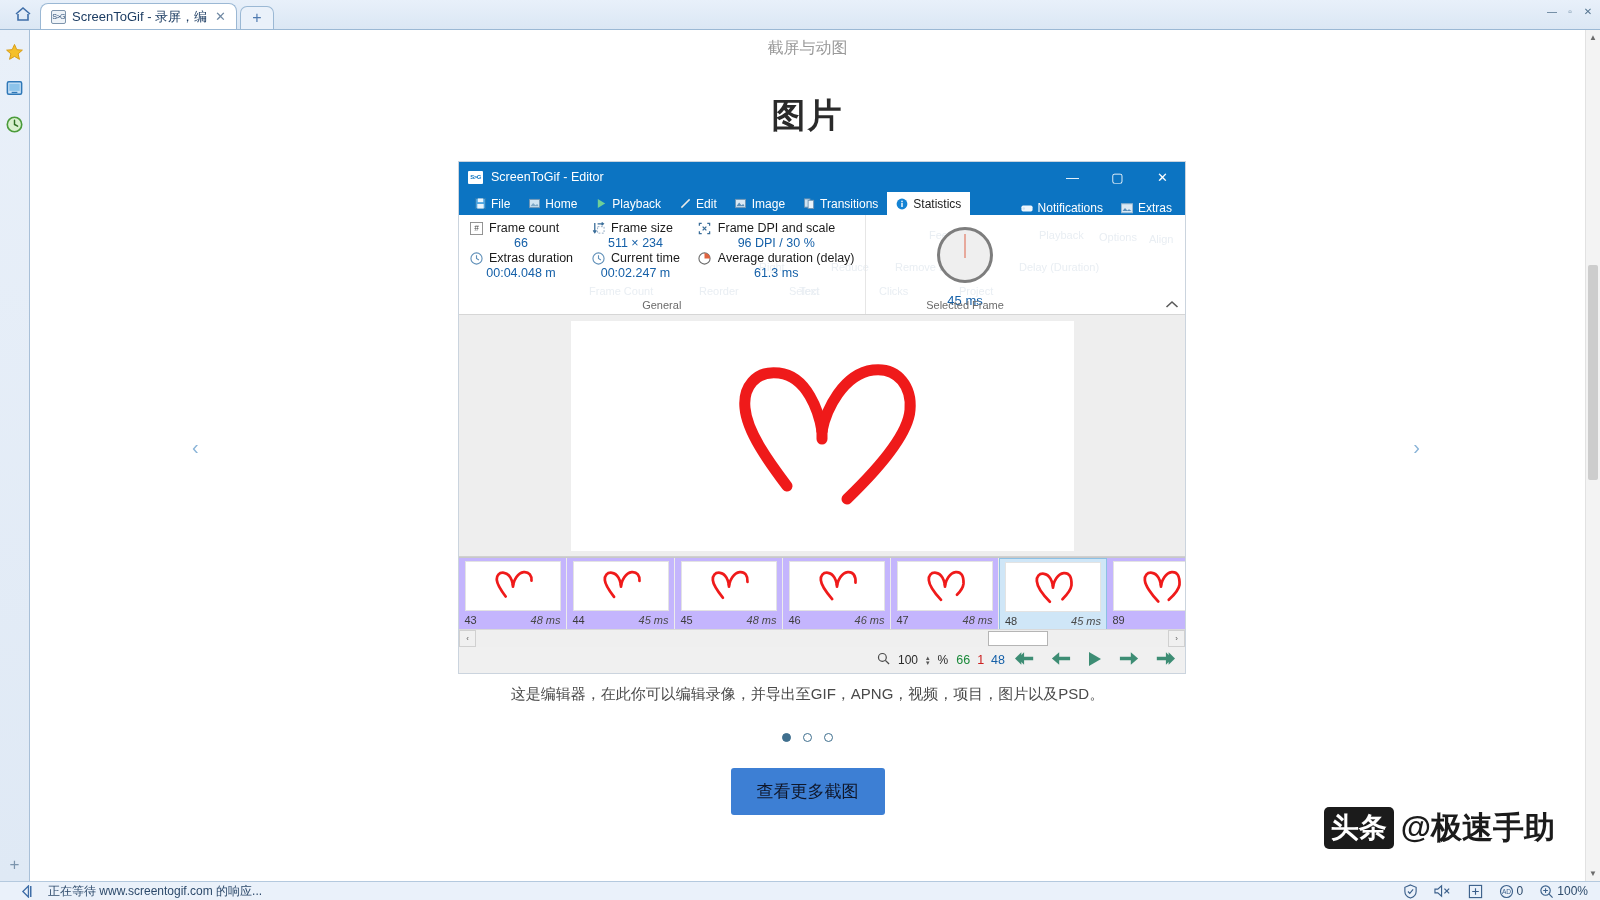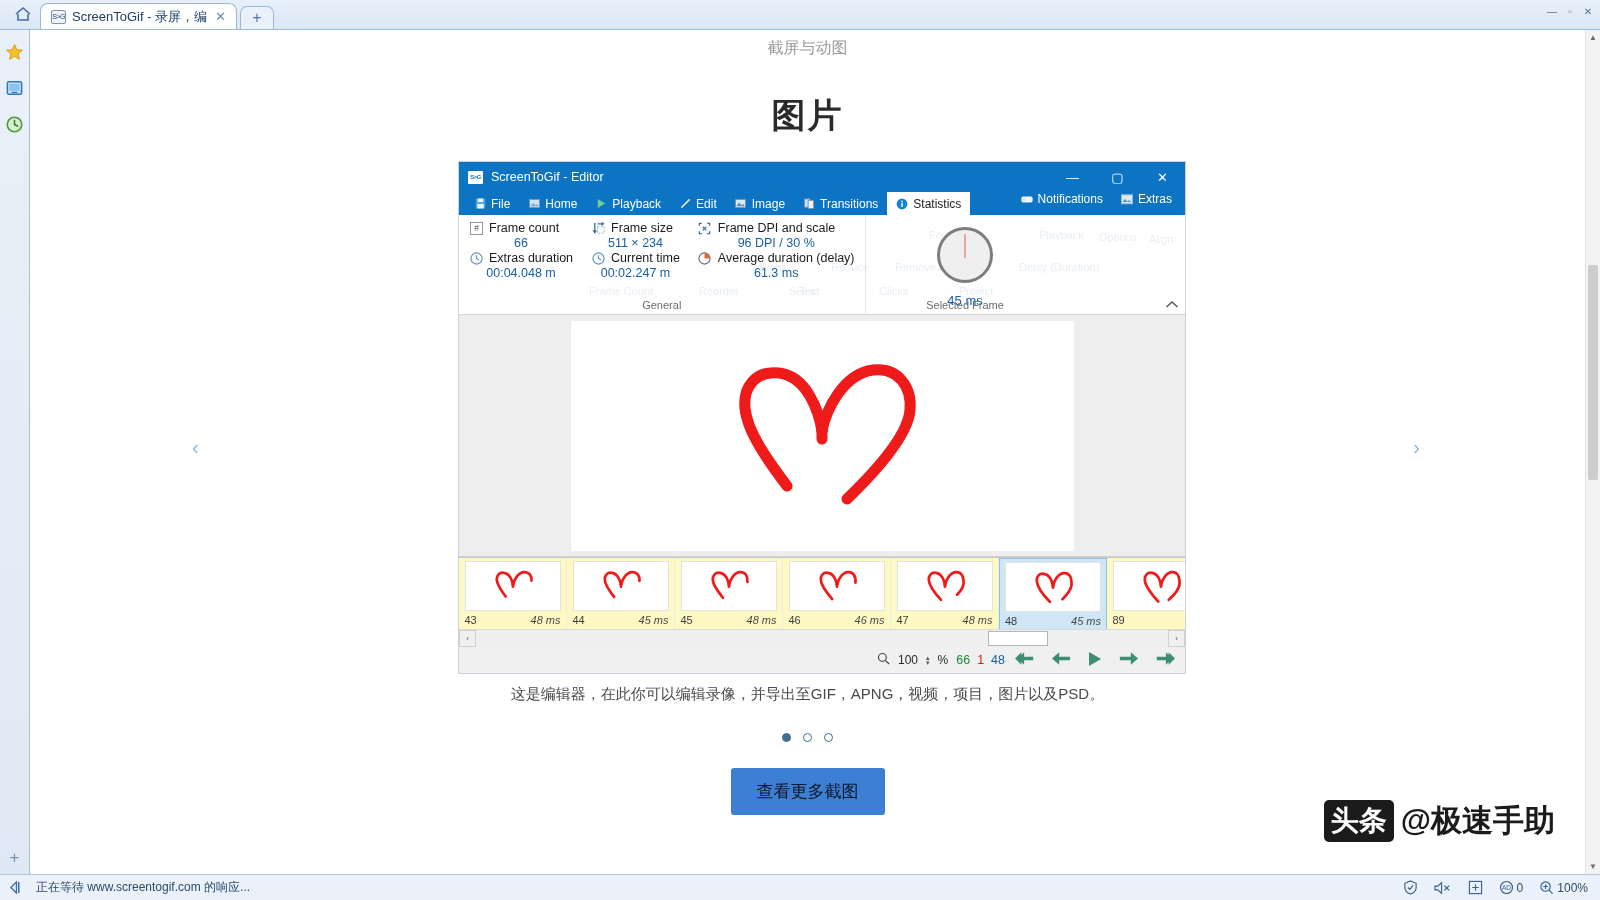--- a/index.html
+++ b/index.html
@@ -202,21 +202,21 @@
     color: #ffffff;
     white-space: nowrap;
   }
   .rtab.active {
     background: #ffffff;
     color: #1b1b1b;
   }
   .rtab .ri { width: 12px; height: 12px; display:flex; align-items:center; justify-content:center; flex:none; }
   #stg-ribbon-tabs .right-group {
     position: absolute; right: 4px; top: 0; bottom: 0;
-    display: flex; align-items: flex-start;
+    display: flex; align-items: flex-end;
   }
 
   #stg-ribbon-body {
     height: 100px;
     background: #ffffff;
     border-bottom: 1px solid #d6d6d6;
     display: flex;
     position: relative;
     flex: none;
     overflow: hidden;
@@ -274,21 +274,21 @@
     border-bottom: 1px solid #d0d0d0;
   }
   #canvas-frame {
     width: 503px; height: 230px;
     background: #ffffff;
     display: flex; align-items: center; justify-content: center;
   }
 
   #stg-filmstrip {
     height: 72px;
-    background: #fef9c3;
+    background: #c4b5fd;
     border-top: 1px solid #c8c8c8;
     display: flex; align-items: flex-start;
     flex: none;
     overflow: hidden;
   }
   .thumb-cell {
     width: 108px; height: 72px;
     flex: none;
     display: flex; flex-direction: column; align-items: center;
     padding-top: 3px;
@@ -371,26 +371,26 @@
     display: flex; align-items: center; gap: 7px;
     white-space: nowrap;
   }
   #watermark .pill {
     background: #1b1b1b; color: #ffffff;
     border-radius: 5px; padding: 2px 7px; font-size: 28px;
   }
 
   
   #statusbar {
-    height: 26px; flex: none;
+    height: 19px; flex: none;
     background: #eaf1fa;
     border-top: 1px solid #b4c9de;
     display: flex; align-items: center;
     font-size: 12px; color: #2d4a6b;
-    padding-left: 4px;
+    padding-left: 16px;
   }
   #statusbar .sb-left { display: flex; align-items: center; gap: 10px; }
   #statusbar .sb-nav { width: 22px; display: flex; align-items: center; justify-content: center; color: #3f6ea8; font-size: 12px; }
   #statusbar .sb-right {
     margin-left: auto; display: flex; align-items: center; gap: 16px;
     padding-right: 12px; color: #2d4a6b;
   }
   #statusbar .sb-right .si2 { display: flex; align-items: center; gap: 3px; }
 </style>
 </head>

